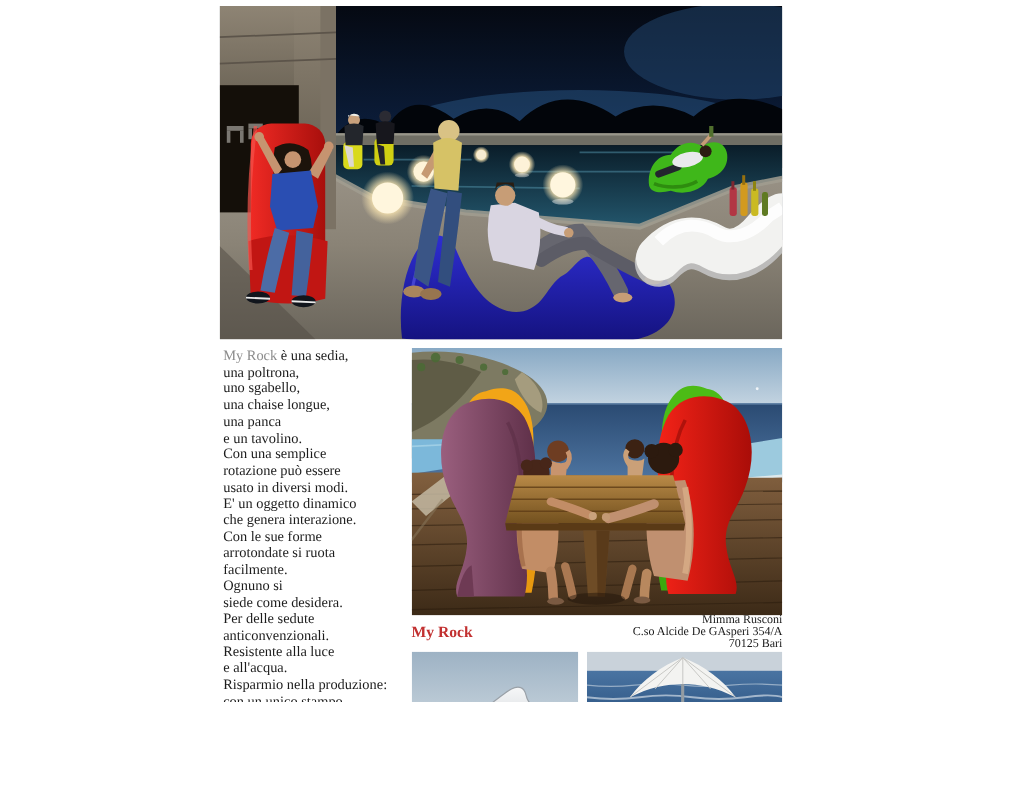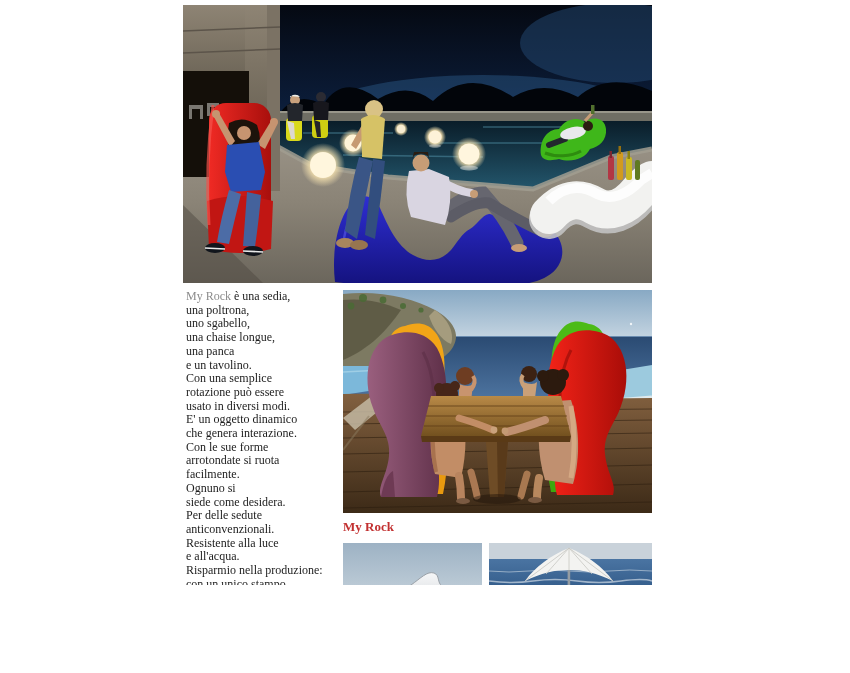--- a/index.html
+++ b/index.html
@@ -337,20 +337,23 @@
       <g>
         <path d="M116,128 Q136,134 150,140" stroke="#c28d66" stroke-width="7" fill="none" stroke-linecap="round"></path>
         <path d="M202,130 Q180,138 164,142" stroke="#c09070" stroke-width="8" fill="none" stroke-linecap="round"></path>
         <circle cx="151" cy="140" r="3.4" fill="#caa27c"></circle>
           <circle cx="162" cy="141" r="3.4" fill="#c49a74"></circle>
       </g>
     </svg>
   </figure>
 
   <div class="product-label">My Rock</div>
+  <div class="contact">Mimma Rusconi
+C.so Alcide De GAsperi 354/A
+70125 Bari</div>
 
   <figure class="photo photo-render">
     <svg viewBox="0 0 139 114" preserveAspectRatio="none">
       <defs>
         <linearGradient id="r_sky" x1="0" x2="0" y1="0" y2="1">
             <stop offset="0" stop-color="#9db2c4"></stop>
             <stop offset="0.6" stop-color="#ccd7df"></stop>
             <stop offset="1" stop-color="#b9c7d2"></stop>
           </linearGradient>
         <linearGradient id="r_gnd" x1="0" x2="0" y1="0" y2="1">

